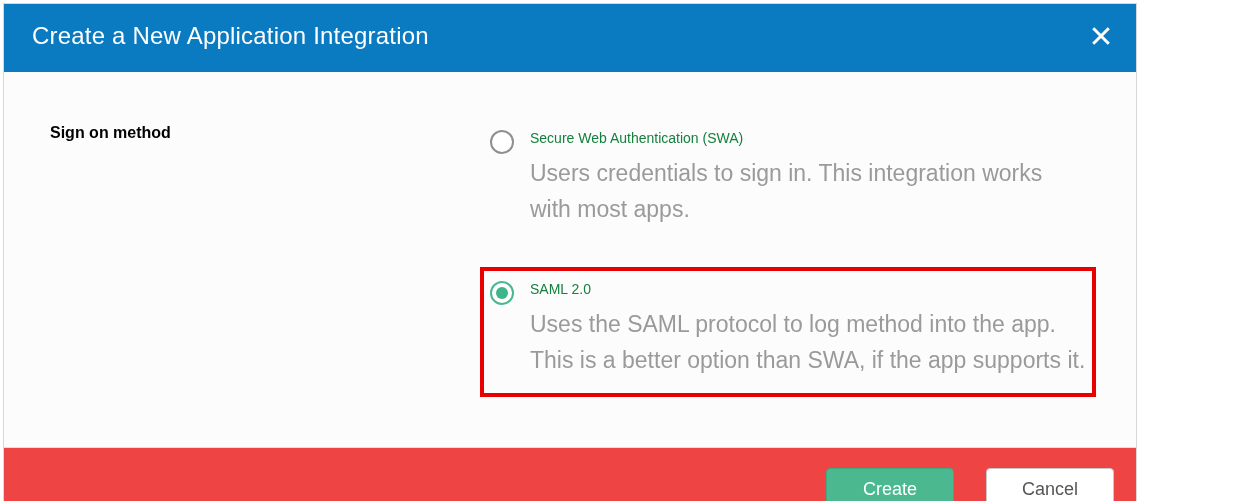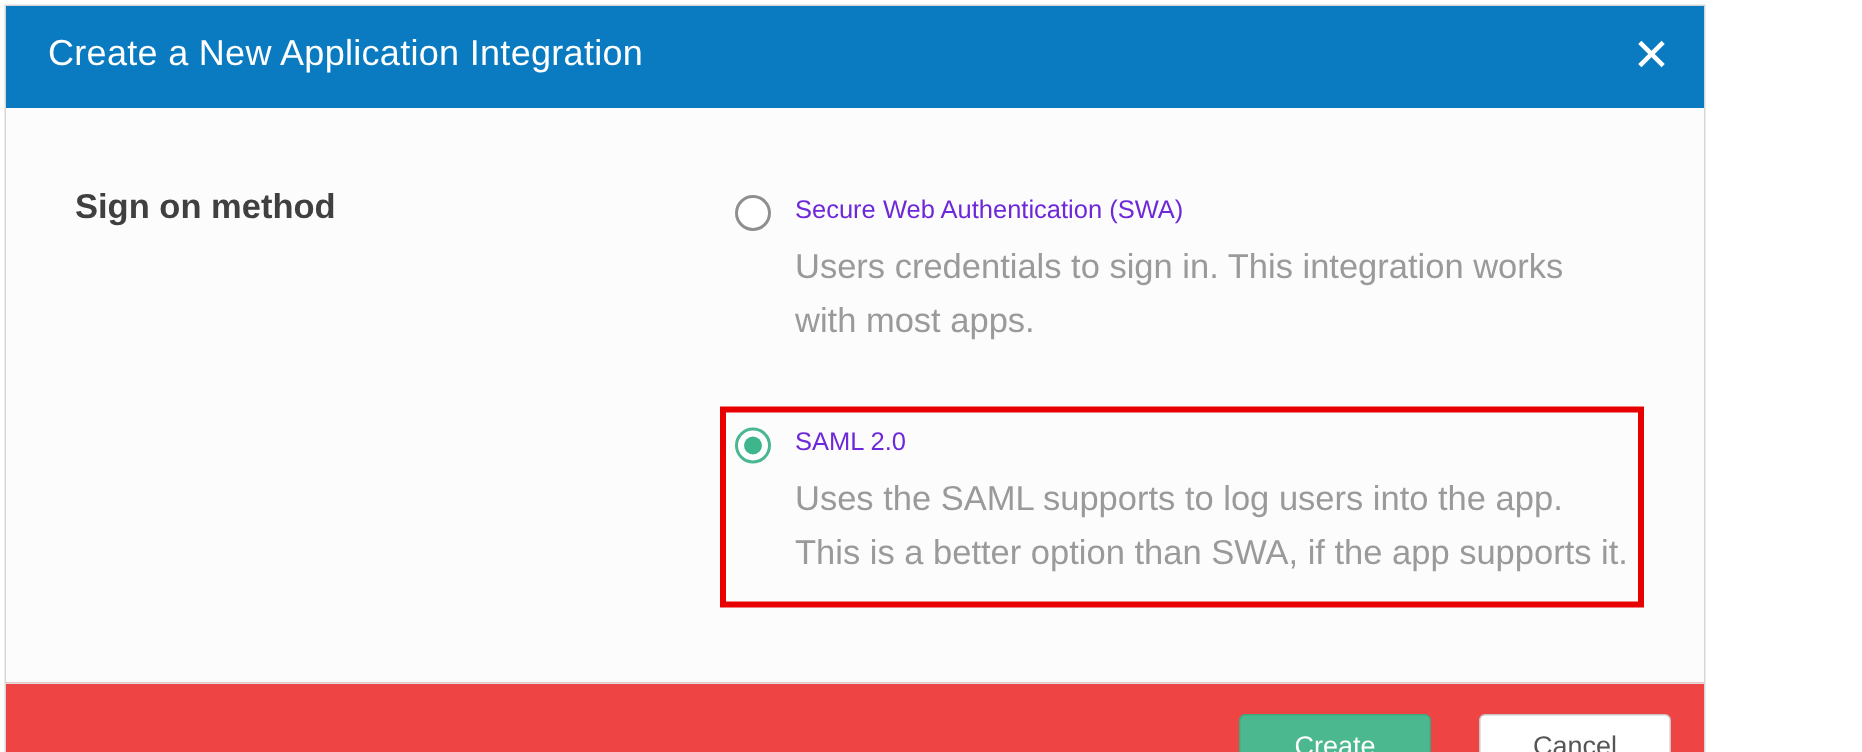--- a/index.html
+++ b/index.html
@@ -53,23 +53,23 @@
     .close-icon::after {
       transform: translate(-50%, -50%) rotate(-45deg);
     }
     .dialog-body {
       padding: 50px 40px 50px 46px;
       display: flex;
       background: #fcfcfc;
     }
     .field-label {
       width: 430px;
-      font-size: 23px;
+      font-size: 16px;
       font-weight: 600;
-      color: #404040;
+      color: #000000;
       padding-top: 2px;
     }
     .options-column {
       flex: 1;
     }
     .radio-option {
       display: flex;
       align-items: flex-start;
       margin-bottom: 28px;
       padding: 8px 10px 12px 10px;
@@ -102,22 +102,22 @@
       width: 12px;
       height: 12px;
       background: #3fb58c;
       border-radius: 50%;
       transform: translate(-50%, -50%);
     }
     .option-text {
       flex: 1;
     }
     .option-title {
-      font-size: 17px;
-      color: #6d28d9;
+      font-size: 14px;
+      color: #15803d;
       font-weight: 400;
       margin-bottom: 10px;
     }
     .option-desc {
       font-size: 23px;
       color: #9a9a9a;
       line-height: 1.55;
       font-weight: 400;
     }
     .dialog-footer {
@@ -168,21 +168,21 @@
         <div class="option-text">
           <div class="option-title">Secure Web Authentication (SWA)</div>
           <div class="option-desc">Users credentials to sign in. This integration works with most apps.</div>
         </div>
       </div>
 
       <div class="radio-option highlighted">
         <div class="radio-control selected"></div>
         <div class="option-text">
           <div class="option-title">SAML 2.0</div>
-          <div class="option-desc">Uses the SAML supports to log users into the app. This is a better option than SWA, if the app supports it.</div>
+          <div class="option-desc">Uses the SAML protocol to log method into the app. This is a better option than SWA, if the app supports it.</div>
         </div>
       </div>
 
     </div>
   </div>
 
   <div class="dialog-footer">
     <div class="btn btn-primary">Create</div>
     <div class="btn btn-secondary">Cancel</div>
   </div>

